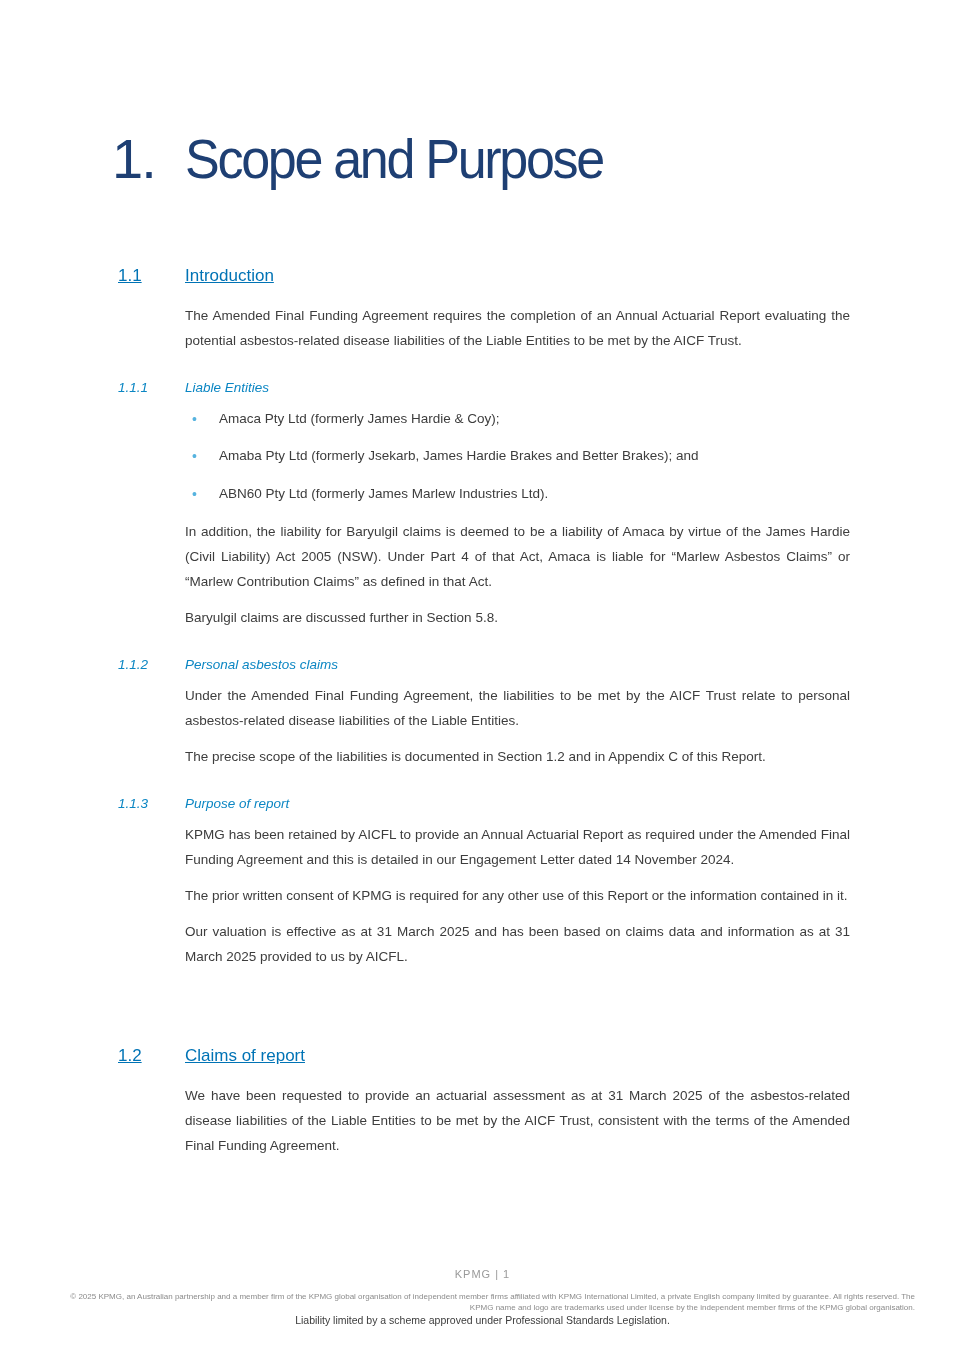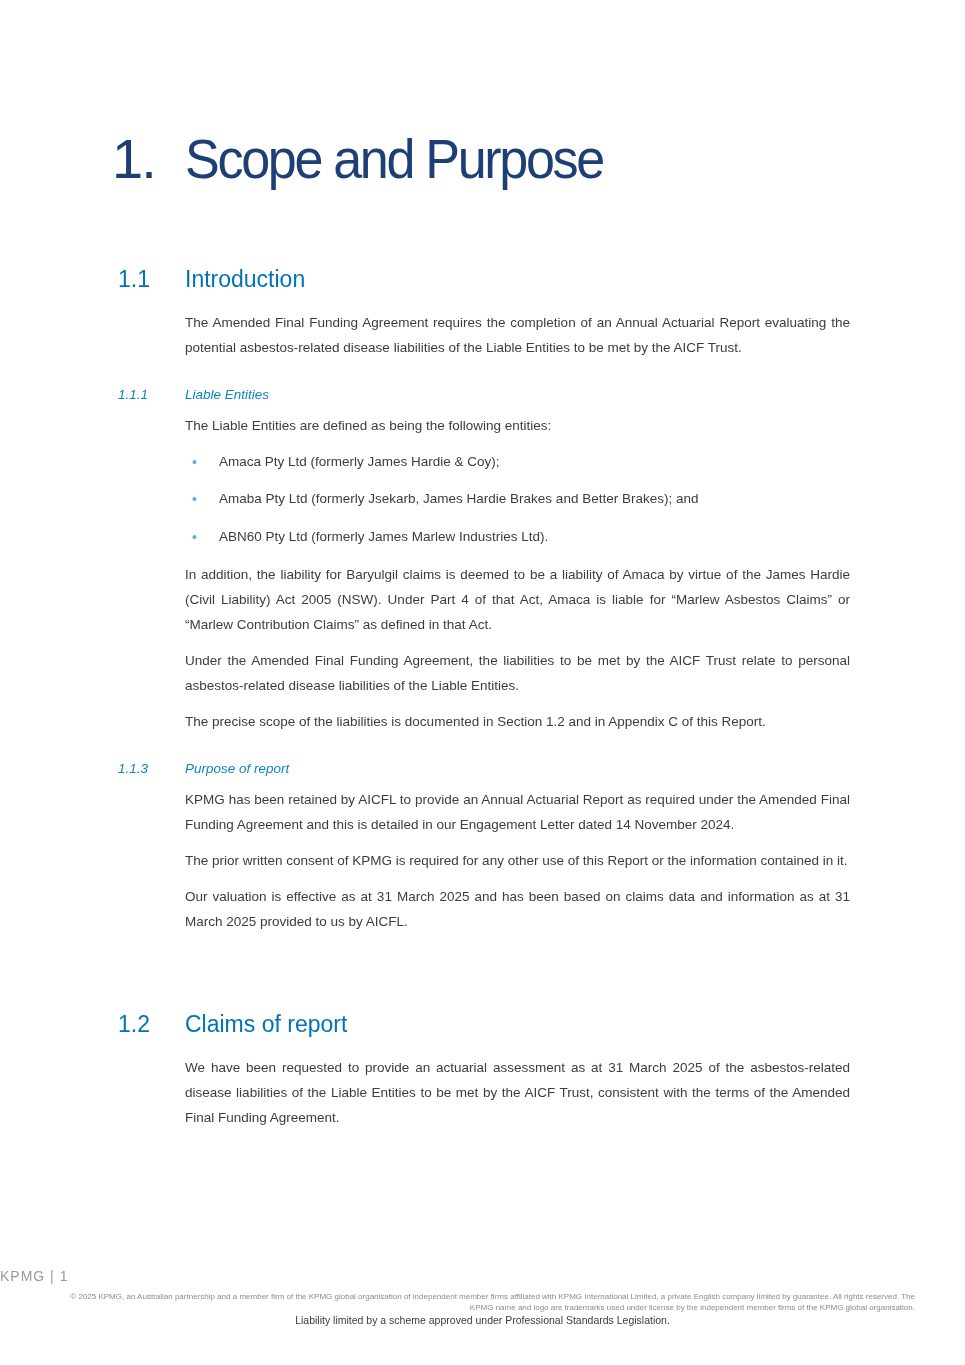--- a/index.html
+++ b/index.html
@@ -36,22 +36,23 @@
     transform:scaleX(0.93);
     transform-origin:left center;
     white-space:nowrap;
   }
 
   
   .h2row {
     display:flex;
     margin:76px 0 18px 118px;
     color:var(--section, #0073b5);
-    font-size:23px;
+    font-size:17px;
     font-weight:400;
+    text-decoration:underline;
   }
   .h2row.tight { }
   .h2row .num { width:67px; flex:0 0 67px; }
 
   
   .h3row {
     display:flex;
     margin:26px 0 12px 118px;
     color:var(--subsection, #0b86c3);
     font-size:13.5px;
@@ -87,22 +88,22 @@
     padding-left:7px;
     box-sizing:border-box;
     color:var(--bullet, #56b3df);
     font-size:14px;
   }
 
   
   .pagenum {
     position:absolute;
     top:1268px; left:0; right:0;
-    text-align:left;
-    font-size:14px;
+    text-align:center;
+    font-size:11px;
     color:#9a9a9a;
     letter-spacing:1px;
   }
   .legal {
     position:absolute;
     top:1292px; left:50px; right:50px;
     text-align:right;
     font-size:8px;
     line-height:1.35;
     color:#8b8b8b;
@@ -128,37 +129,41 @@
   <div class="h2row">
     <span class="num">1.1</span>
     <span class="title">Introduction</span>
   </div>
   <p class="body">The Amended Final Funding Agreement requires the completion of an Annual Actuarial Report evaluating the potential asbestos-related disease liabilities of the Liable Entities to be met by the AICF Trust.</p>
 
   <div class="h3row">
     <span class="num">1.1.1</span>
     <span class="title">Liable Entities</span>
   </div>
-  <p class="body">The Liable Entities are defined as being the following entities:</p>
   <ul class="bullets">
     <li>
       <span class="dot">•</span>
       <span>Amaca Pty Ltd (formerly James Hardie &amp; Coy);</span>
     </li>
     <li>
       <span class="dot">•</span>
       <span>Amaba Pty Ltd (formerly Jsekarb, James Hardie Brakes and Better Brakes); and</span>
     </li>
     <li>
       <span class="dot">•</span>
       <span>ABN60 Pty Ltd (formerly James Marlew Industries Ltd).</span>
     </li>
   </ul>
   <p class="body">In addition, the liability for Baryulgil claims is deemed to be a liability of Amaca by virtue of the James Hardie (Civil Liability) Act 2005 (NSW). Under Part 4 of that Act, Amaca is liable for “Marlew Asbestos Claims” or “Marlew Contribution Claims” as defined in that Act.</p>
+  <p class="body">Baryulgil claims are discussed further in Section 5.8.</p>
 
+  <div class="h3row">
+    <span class="num">1.1.2</span>
+    <span class="title">Personal asbestos claims</span>
+  </div>
   <p class="body">Under the Amended Final Funding Agreement, the liabilities to be met by the AICF Trust relate to personal asbestos-related disease liabilities of the Liable Entities.</p>
   <p class="body">The precise scope of the liabilities is documented in Section 1.2 and in Appendix C of this Report.</p>
 
   <div class="h3row">
     <span class="num">1.1.3</span>
     <span class="title">Purpose of report</span>
   </div>
   <p class="body">KPMG has been retained by AICFL to provide an Annual Actuarial Report as required under the Amended Final Funding Agreement and this is detailed in our Engagement Letter dated 14 November 2024.</p>
   <p class="body">The prior written consent of KPMG is required for any other use of this Report or the information contained in it.</p>
   <p class="body">Our valuation is effective as at 31 March 2025 and has been based on claims data and information as at 31 March 2025 provided to us by AICFL.</p>

